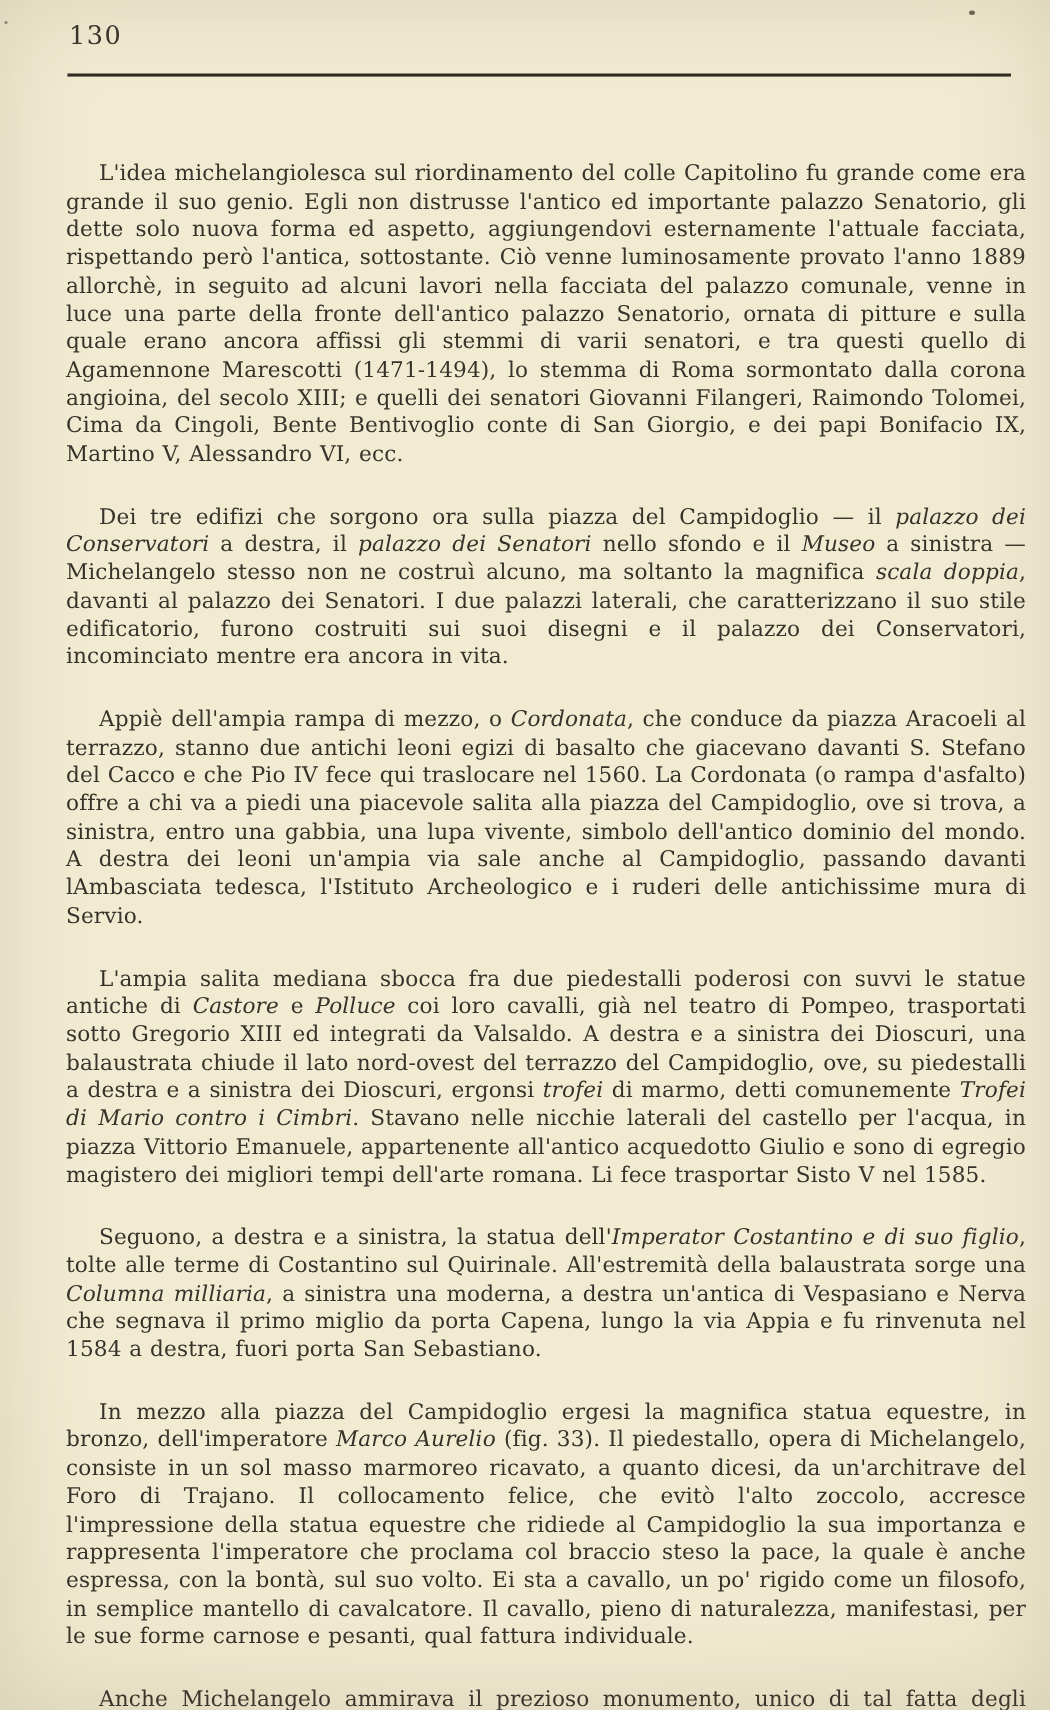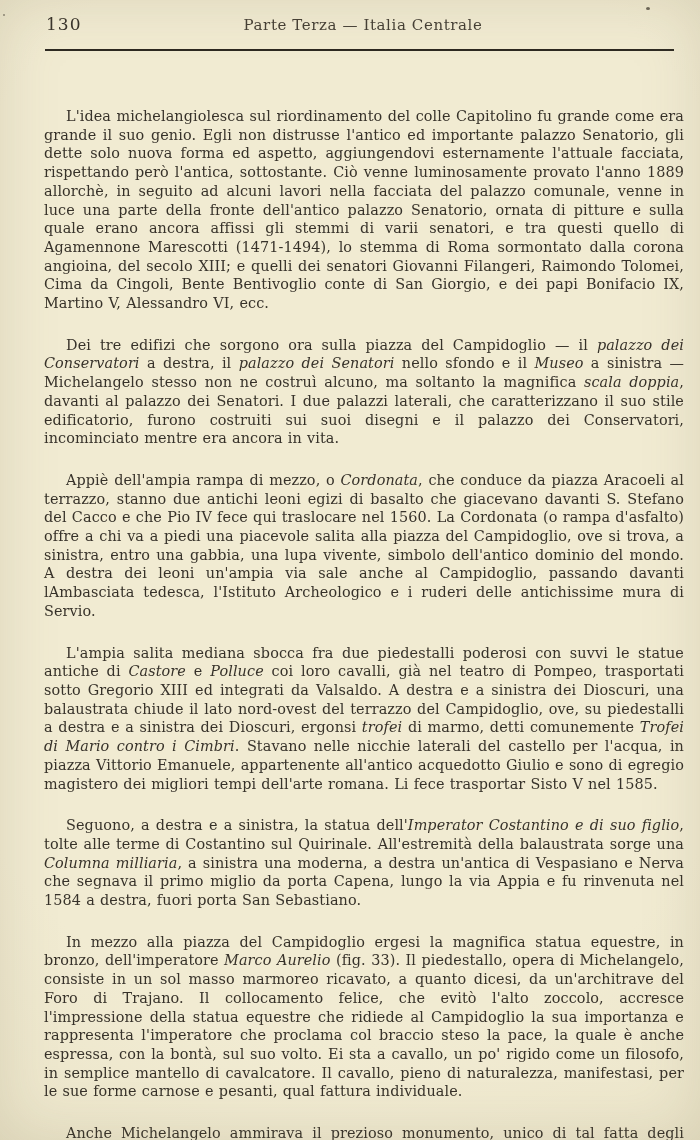--- a/index.html
+++ b/index.html
@@ -82,21 +82,20 @@
     position: absolute; inset: 0; pointer-events: none;
     box-shadow: inset 0 0 60px rgba(120,110,80,0.18);
   }
 </style>
 </head>
 <body>
 
 <div class="page">
   <div class="running-head">
     <span class="page-number">130</span>
-    <span class="head-title">Parte Terza — Italia Centrale</span>
     <div class="head-rule"></div>
   </div>
   <div class="body-text">
       <p class="para"><span>L'idea michelangiolesca sul riordinamento del colle Capitolino fu grande come era grande il suo genio. Egli non distrusse l'antico ed importante palazzo Senatorio, gli dette solo nuova forma ed aspetto, aggiungendovi esternamente l'attuale facciata, rispettando però l'antica, sottostante. Ciò venne luminosamente provato l'anno 1889 allorchè, in seguito ad alcuni lavori nella facciata del palazzo comunale, venne in luce una parte della fronte dell'antico palazzo Senatorio, ornata di pitture e sulla quale erano ancora affissi gli stemmi di varii senatori, e tra questi quello di Agamennone Marescotti (1471-1494), lo stemma di Roma sormontato dalla corona angioina, del secolo XIII; e quelli dei senatori Giovanni Filangeri, Raimondo Tolomei, Cima da Cingoli, Bente Bentivoglio conte di San Giorgio, e dei papi Bonifacio IX, Martino V, Alessandro VI, ecc.</span></p>
       <p class="para"><span>Dei tre edifizi che sorgono ora sulla piazza del Campidoglio — il </span><span class="it">palazzo dei Conservatori</span><span> a destra, il </span><span class="it">palazzo dei Senatori</span><span> nello sfondo e il </span><span class="it">Museo</span><span> a sinistra — Michelangelo stesso non ne costruì alcuno, ma soltanto la magnifica </span><span class="it">scala doppia</span><span>, davanti al palazzo dei Senatori. I due palazzi laterali, che caratterizzano il suo stile edificatorio, furono costruiti sui suoi disegni e il palazzo dei Conservatori, incominciato mentre era ancora in vita.</span></p>
       <p class="para"><span>Appiè dell'ampia rampa di mezzo, o </span><span class="it">Cordonata</span><span>, che conduce da piazza Aracoeli al terrazzo, stanno due antichi leoni egizi di basalto che giacevano davanti S. Stefano del Cacco e che Pio IV fece qui traslocare nel 1560. La Cordonata (o rampa d'asfalto) offre a chi va a piedi una piacevole salita alla piazza del Campidoglio, ove si trova, a sinistra, entro una gabbia, una lupa vivente, simbolo dell'antico dominio del mondo. A destra dei leoni un'ampia via sale anche al Campidoglio, passando davanti lAmbasciata tedesca, l'Istituto Archeologico e i ruderi delle antichissime mura di Servio.</span></p>
       <p class="para"><span>L'ampia salita mediana sbocca fra due piedestalli poderosi con suvvi le statue antiche di </span><span class="it">Castore</span><span> e </span><span class="it">Polluce</span><span> coi loro cavalli, già nel teatro di Pompeo, trasportati sotto Gregorio XIII ed integrati da Valsaldo. A destra e a sinistra dei Dioscuri, una balaustrata chiude il lato nord-ovest del terrazzo del Campidoglio, ove, su piedestalli a destra e a sinistra dei Dioscuri, ergonsi </span><span class="it">trofei</span><span> di marmo, detti comunemente </span><span class="it">Trofei di Mario contro i Cimbri</span><span>. Stavano nelle nicchie laterali del castello per l'acqua, in piazza Vittorio Emanuele, appartenente all'antico acquedotto Giulio e sono di egregio magistero dei migliori tempi dell'arte romana. Li fece trasportar Sisto V nel 1585.</span></p>
       <p class="para"><span>Seguono, a destra e a sinistra, la statua dell'</span><span class="it">Imperator Costantino e di suo figlio</span><span>, tolte alle terme di Costantino sul Quirinale. All'estremità della balaustrata sorge una </span><span class="it">Columna milliaria</span><span>, a sinistra una moderna, a destra un'antica di Vespasiano e Nerva che segnava il primo miglio da porta Capena, lungo la via Appia e fu rinvenuta nel 1584 a destra, fuori porta San Sebastiano.</span></p>
       <p class="para"><span>In mezzo alla piazza del Campidoglio ergesi la magnifica statua equestre, in bronzo, dell'imperatore </span><span class="it">Marco Aurelio</span><span> (fig. 33). Il piedestallo, opera di Michelangelo, consiste in un sol masso marmoreo ricavato, a quanto dicesi, da un'architrave del Foro di Trajano. Il collocamento felice, che evitò l'alto zoccolo, accresce l'impressione della statua equestre che ridiede al Campidoglio la sua importanza e rappresenta l'imperatore che proclama col braccio steso la pace, la quale è anche espressa, con la bontà, sul suo volto. Ei sta a cavallo, un po' rigido come un filosofo, in semplice mantello di cavalcatore. Il cavallo, pieno di naturalezza, manifestasi, per le sue forme carnose e pesanti, qual fattura individuale.</span></p>
       <p class="para"><span>Anche Michelangelo ammirava il prezioso monumento, unico di tal fatta degli antichi tempi di Roma. Stava in addietro presso il palazzo Laterano, in vicinanza dell'obelisco, sul colle cioè dove Marco Aurelio nacque e fu educato. Dalla vicina basilica di Costantino ebbe, sin dal decimo secolo, il nome di </span><span class="it">Cavallo di Costantino</span><span>, e il nome imperiale cristiano ne impedì la distruzione. Quando il tribuno Rienzo fu qui creato cavaliere,</span></p>

